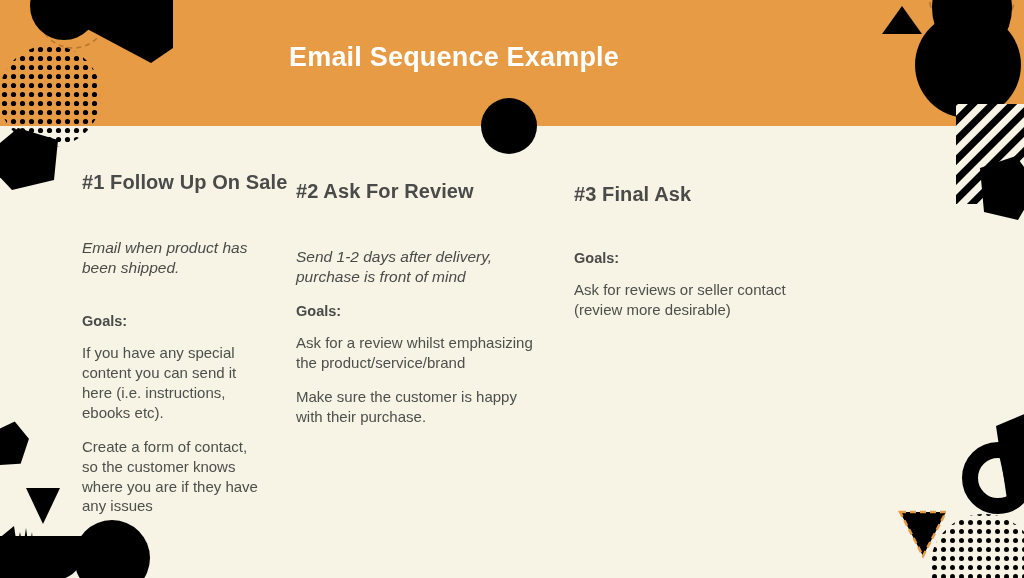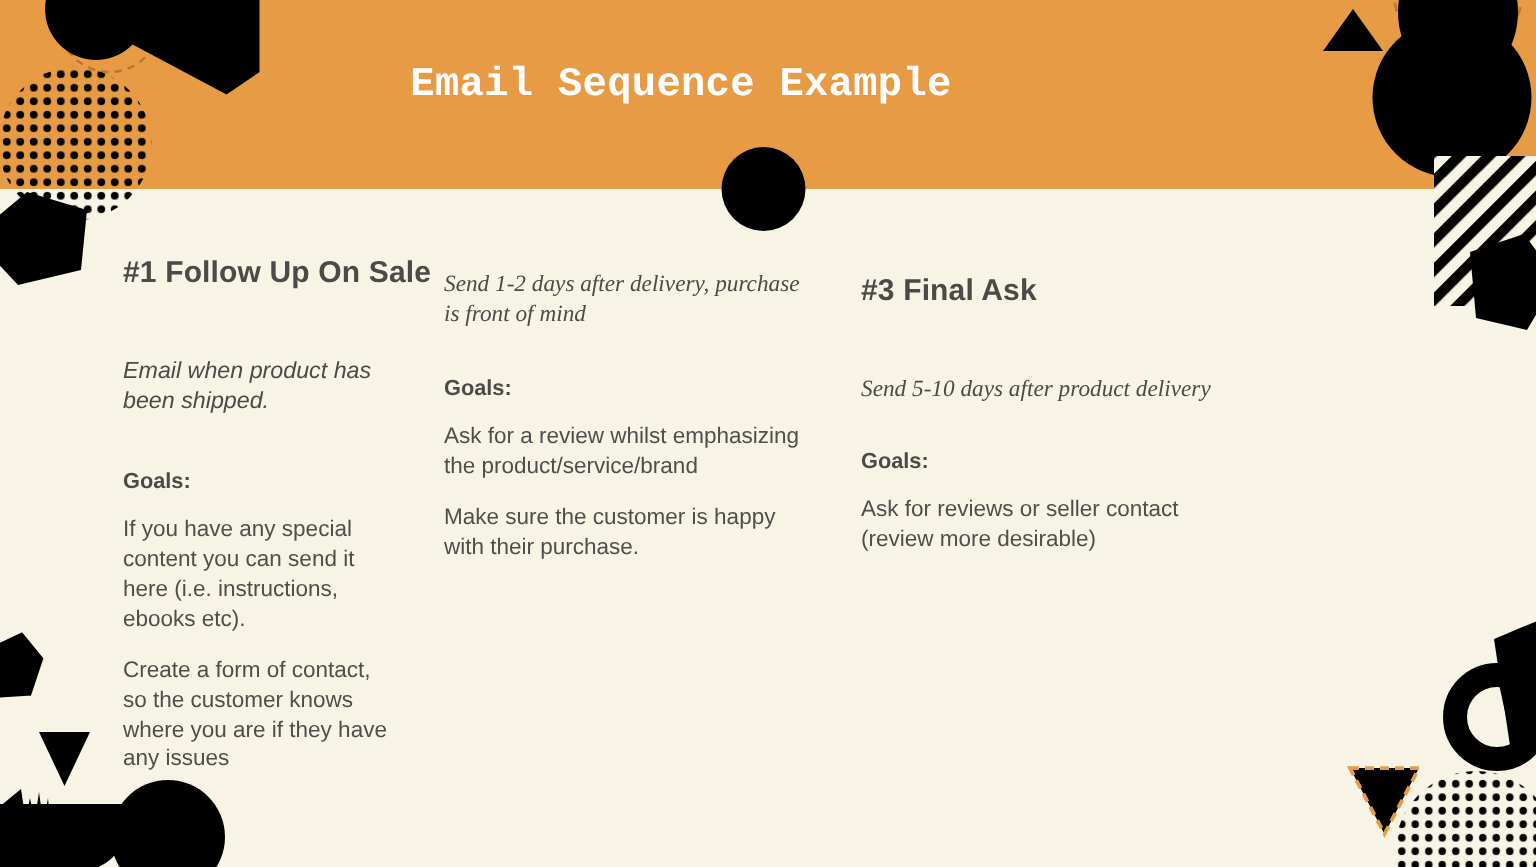--- a/index.html
+++ b/index.html
@@ -34,21 +34,21 @@
   .slide-title {
     position: absolute;
     left: 0; top: 42px;
     width: 908px;
     text-align: center;
     font-size: 27px;
     font-weight: bold;
     letter-spacing: 0.2px;
     color: #FFFFFF;
     z-index: 6;
-    font-family: Liberation Mono, monospace;
+    font-family: Liberation Sans, sans-serif;
   }
 
   
   .deco { position: absolute; z-index: 2; pointer-events: none; }
   .deco-top  { z-index: 3; }
   .deco-over { z-index: 5; }  
 
   
   .columns {
     position: absolute;
@@ -78,21 +78,21 @@
     white-space: nowrap;
   }
 
   .col-timing {
     font-size: 15.5px;
     font-style: italic;
     color: #4A4A48;
     line-height: 1.32;
     margin: 0 0 34px 0;
   }
-  .col-2 .col-timing, .col-3 .col-timing { margin-bottom: 30px; font-family: Liberation Serif, serif; }
+  .col-2 .col-timing, .col-3 .col-timing { margin-bottom: 15px; }
 
   .goals-label {
     font-size: 14.5px;
     font-weight: bold;
     color: #4A4A48;
     margin: 0 0 14px 0;
   }
 
   .goal-item {
     font-size: 15px;
@@ -171,31 +171,31 @@
         <div class="col-heading">#1 Follow Up On Sale</div>
         <div class="col-timing">Email when product has been shipped.</div>
         <div class="goals-label">Goals:</div>
         <div class="goal-item">If you have any special content you can send it here (i.e. instructions, ebooks etc).</div>
         <div class="goal-item">Create a form of contact, so the customer knows where you are if they have any issues</div>
       </div>
     </div>
 
     <div class="column col-2">
       <div class="col-inner">
+        <div class="col-heading">#2 Ask For Review</div>
         <div class="col-timing">Send 1-2 days after delivery, purchase is front of mind</div>
         <div class="goals-label">Goals:</div>
         <div class="goal-item">Ask for a review whilst emphasizing the product/service/brand</div>
         <div class="goal-item">Make sure the customer is happy with their purchase.</div>
       </div>
     </div>
 
     <div class="column col-3">
       <div class="col-inner">
         <div class="col-heading">#3 Final Ask</div>
-        <div class="col-timing">Send 5-10 days after product delivery</div>
         <div class="goals-label">Goals:</div>
         <div class="goal-item">Ask for reviews or seller contact (review more desirable)</div>
       </div>
     </div>
 
   </div>
 
   <svg class="deco deco-over" style="left:0; top:408px; width:200px; height:170px;" viewBox="0 0 200 170">
 
     <polygon points="16,8 34,30 24,60 -8,62 -22,26" fill="#000000" stroke="#F7F4E6" stroke-width="9"></polygon>

